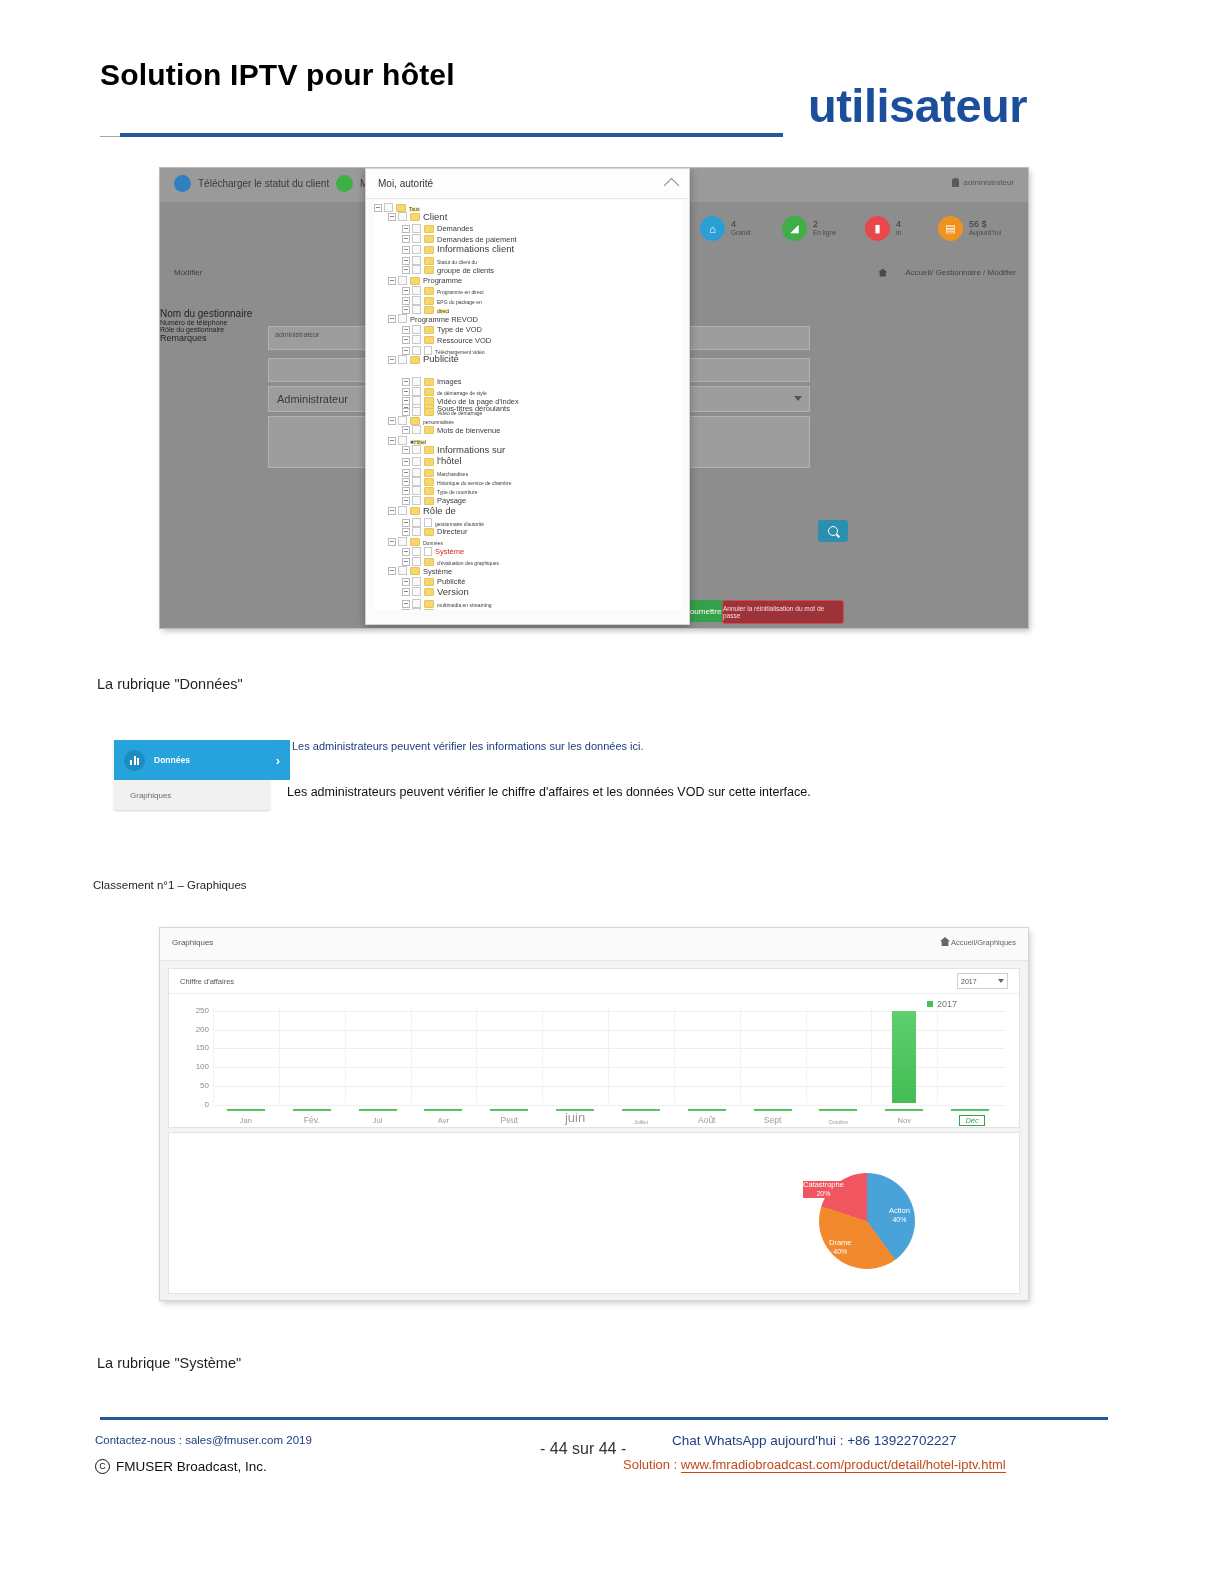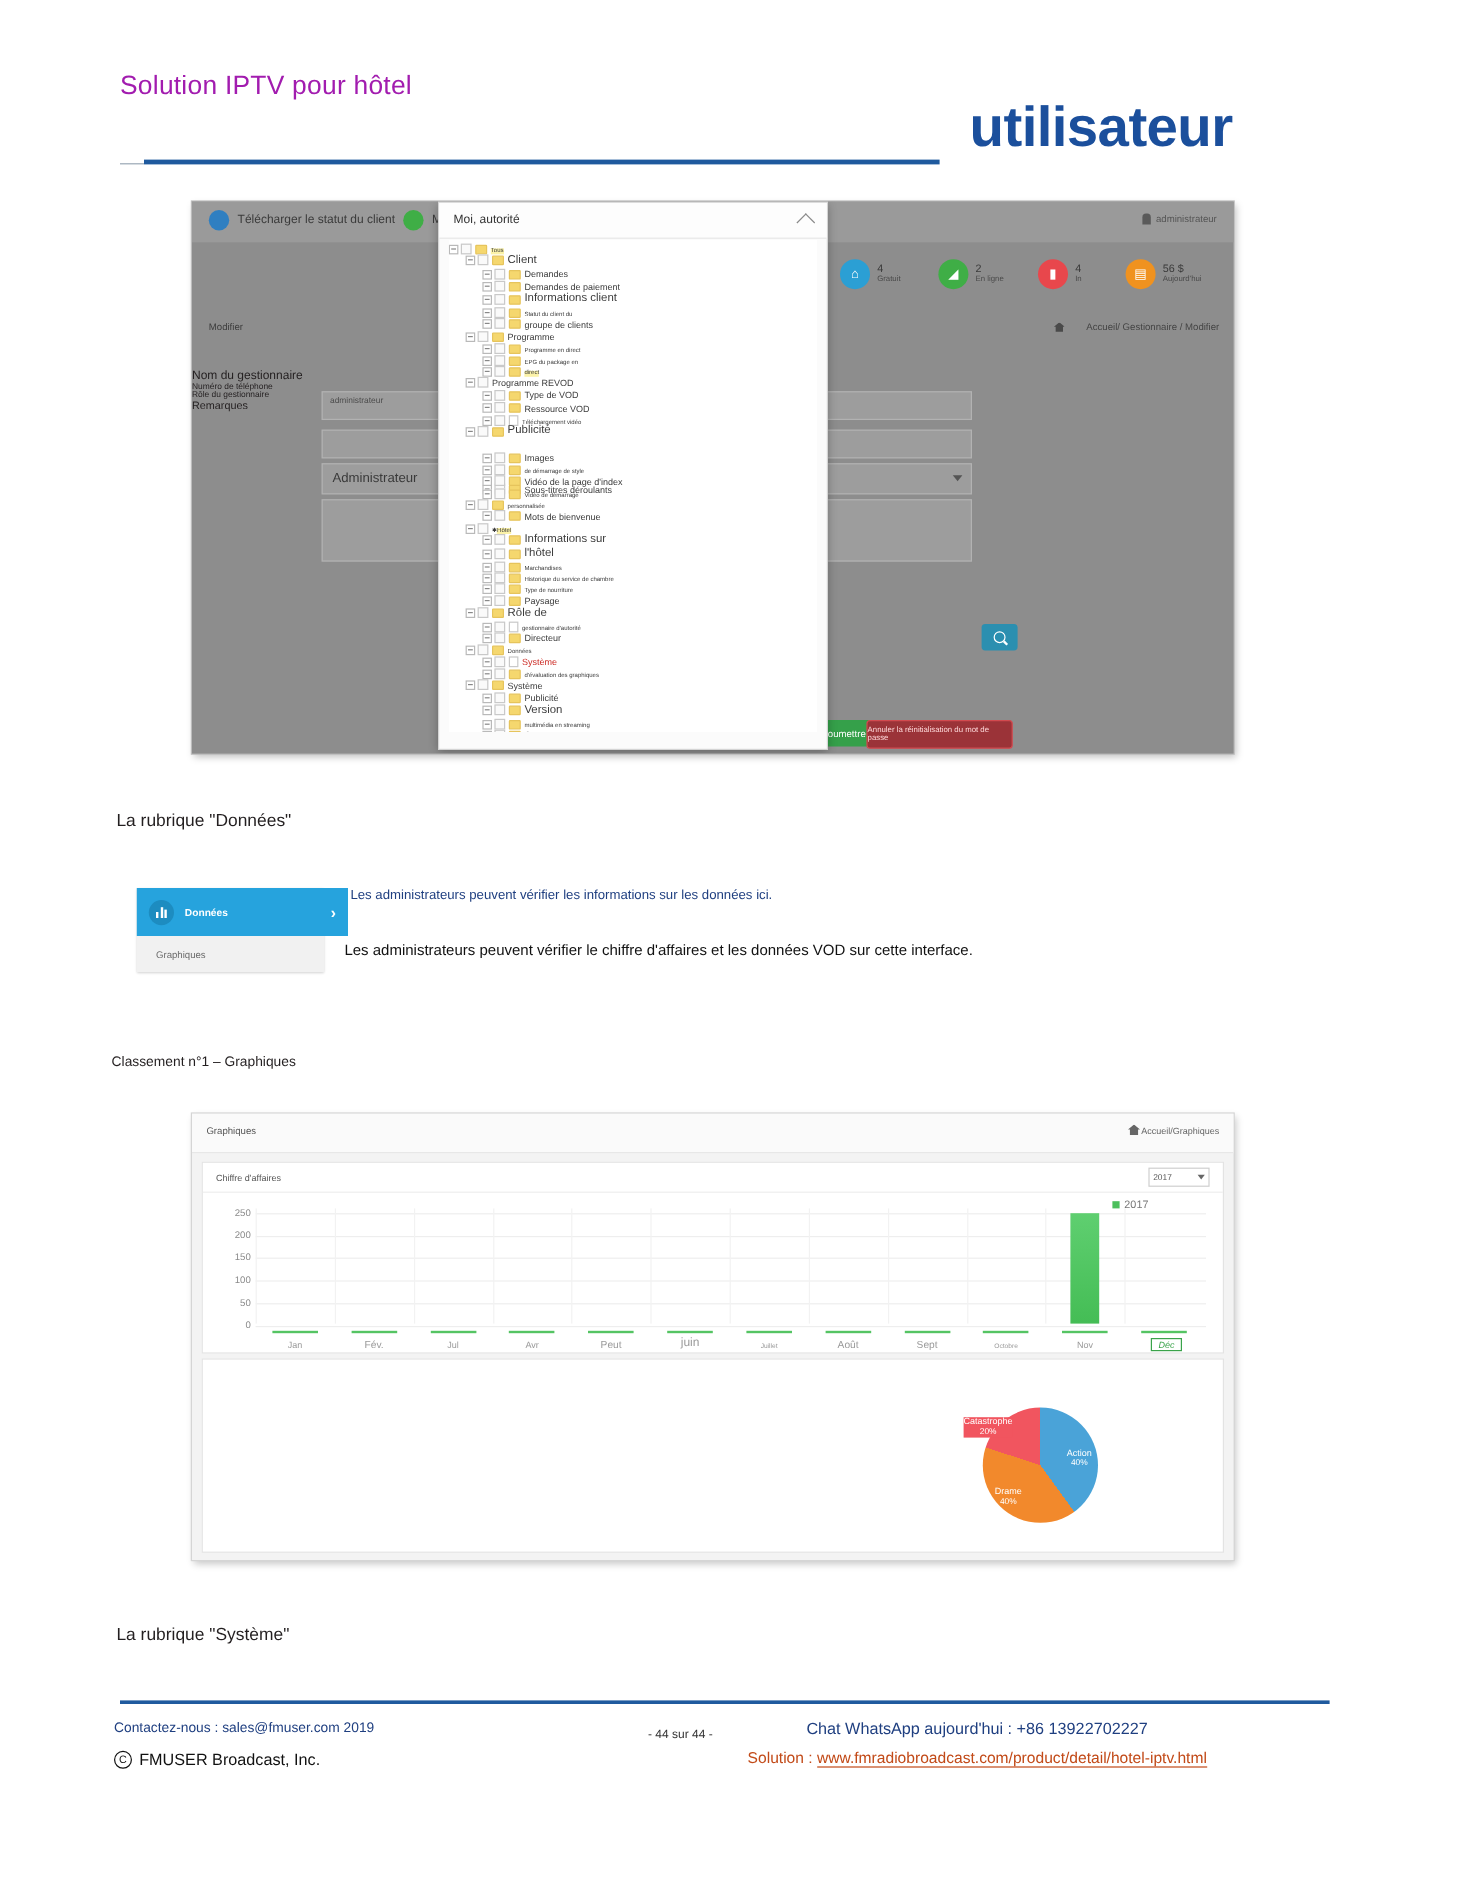--- a/index.html
+++ b/index.html
@@ -7,21 +7,21 @@
     width:1224px;height:1584px;
     background:#ffffff;
     font-family:"Liberation Sans", sans-serif;
     color:#231f20;
     position:relative;
     overflow:hidden;
   }
   .page{position:absolute;left:0;top:0;width:1224px;height:1584px;}
 
   
-  .doc-title{position:absolute;left:100px;top:58px;font-size:22px;font-weight:400;color:#a21caf;letter-spacing:.2px;}
+  .doc-title{position:absolute;left:100px;top:58px;font-size:30px;font-weight:700;color:#000000;letter-spacing:.2px;}
   .doc-sub{position:absolute;left:97px;top:108px;font-size:19px;font-weight:400;color:#231f20;}
   .brand{position:absolute;left:808px;top:78px;font-size:47px;font-weight:700;color:#1b4f9c;letter-spacing:-.5px;}
   .header-rule{position:absolute;left:120px;top:133px;width:663px;height:4px;background:#1f5a9e;}
   .header-rule-thin{position:absolute;left:100px;top:136px;width:20px;height:1px;background:#9aa7b5;}
 
   
   .shot1{position:absolute;left:160px;top:168px;width:868px;height:460px;background:#8d8d8d;
          box-shadow:0 0 0 1px #bcbcbc, 2px 3px 6px rgba(0,0,0,.25);overflow:hidden;}
   .s1-topbar{position:absolute;left:0;top:0;width:868px;height:34px;background:#9a9a9a;}
   .s1-tb-item{position:absolute;top:7px;display:flex;align-items:center;gap:7px;font-size:10px;color:#3a3a3a;}
@@ -125,21 +125,21 @@
   .pielab{position:absolute;text-align:center;line-height:1.15;color:#fff;}
   .pielab .n{font-size:7.5px;display:block;}
   .pielab .p{font-size:7px;display:block;}
   .pielab.cat{background:#f1555f;}
 
   
   .foot-rule{position:absolute;left:100px;top:1417px;width:1008px;height:3px;background:#1f5a9e;}
   .f-left1{position:absolute;left:95px;top:1434px;font-size:11.5px;color:#1f3f80;}
   .f-left2{position:absolute;left:95px;top:1459px;font-size:13.5px;color:#111;display:flex;align-items:center;gap:6px;}
   .f-copy{display:inline-block;width:13px;height:13px;border:1px solid #111;border-radius:50%;font-size:9px;line-height:12px;text-align:center;}
-  .f-page{position:absolute;left:540px;top:1440px;font-size:10px;color:#333;}
+  .f-page{position:absolute;left:540px;top:1440px;font-size:16px;color:#333;}
   .f-chat{position:absolute;left:672px;top:1433px;font-size:13.5px;color:#1f3f80;}
   .f-sol{position:absolute;left:623px;top:1457px;font-size:13px;color:#c24a18;}
   .f-sol u{text-decoration:none;border-bottom:1px solid #c24a18;}
 </style>
 </head>
 <body>
 
 <div class="page">
 
   <div class="doc-title">Solution IPTV pour hôtel</div>
@@ -547,21 +547,21 @@
           <div class="xcap" style="left: 189.583px; width: 38px;"></div>
           <div class="xtick" style="left: 180.583px; width: 56px; font-size: 7.5px;">Jul</div>
           <div class="vgrid" style="left: 241.5px;"></div>
           <div class="xcap" style="left: 255.417px; width: 38px;"></div>
           <div class="xtick" style="left: 246.417px; width: 56px; font-size: 7.5px;">Avr</div>
           <div class="vgrid" style="left: 307.333px;"></div>
           <div class="xcap" style="left: 321.25px; width: 38px;"></div>
           <div class="xtick" style="left: 312.25px; width: 56px; font-size: 8.5px;">Peut</div>
           <div class="vgrid" style="left: 373.167px;"></div>
           <div class="xcap" style="left: 387.083px; width: 38px;"></div>
-          <div class="xtick" style="left: 378.083px; width: 56px; font-size: 10px;">juin</div>
+          <div class="xtick" style="left: 378.083px; width: 56px; font-size: 13px;">juin</div>
           <div class="vgrid" style="left: 439px;"></div>
           <div class="xcap" style="left: 452.917px; width: 38px;"></div>
           <div class="xtick" style="left: 443.917px; width: 56px; font-size: 5.5px;">Juillet</div>
           <div class="vgrid" style="left: 504.833px;"></div>
           <div class="xcap" style="left: 518.75px; width: 38px;"></div>
           <div class="xtick" style="left: 509.75px; width: 56px; font-size: 8.5px;">Août</div>
           <div class="vgrid" style="left: 570.667px;"></div>
           <div class="xcap" style="left: 584.583px; width: 38px;"></div>
           <div class="xtick" style="left: 575.583px; width: 56px; font-size: 8.5px;">Sept</div>
           <div class="vgrid" style="left: 636.5px;"></div>

